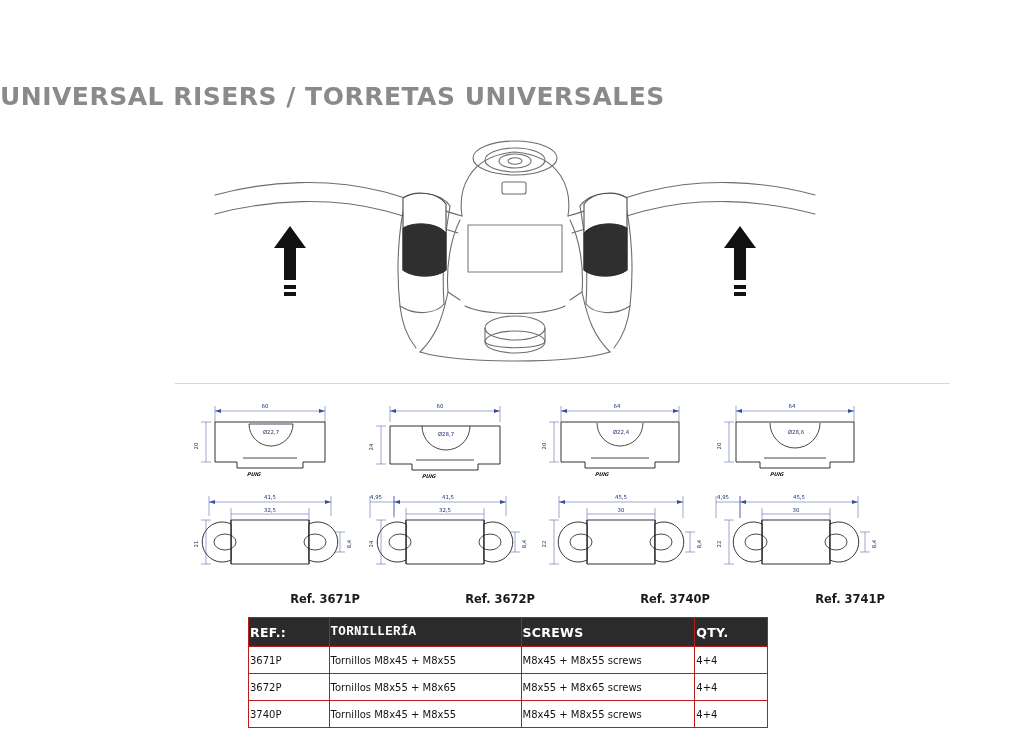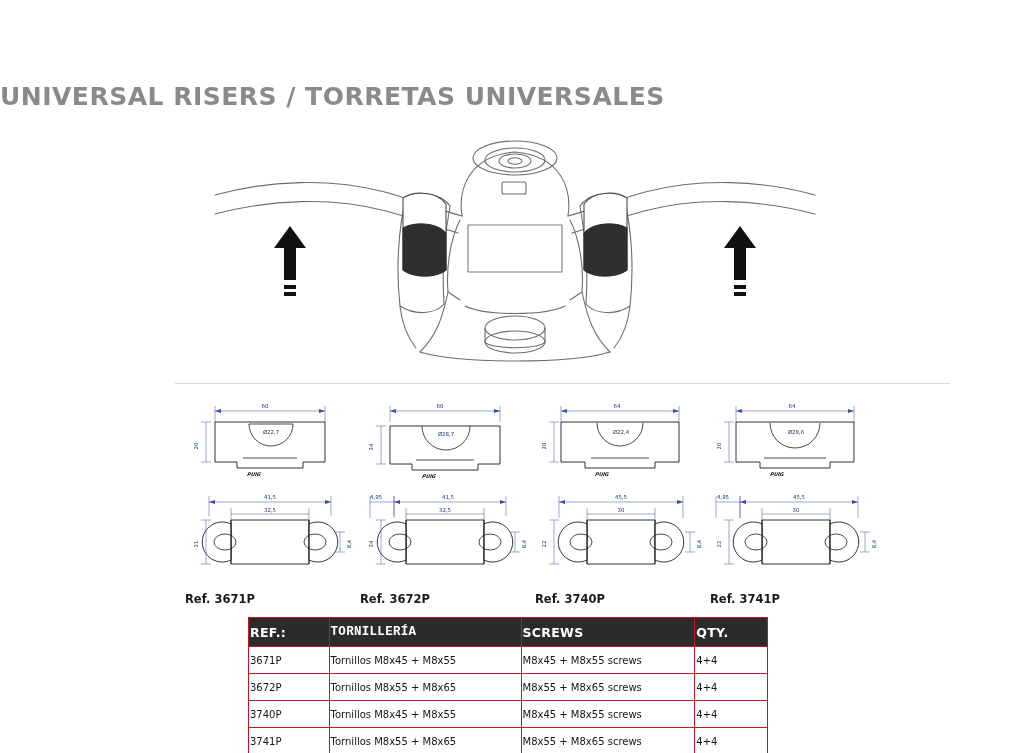--- a/index.html
+++ b/index.html
@@ -70,21 +70,21 @@
     width: 175px;
     height: 220px;
   }
   .drawcol svg { display: block; }
 
   .refcaption {
     position: absolute;
     bottom: 6px;
     left: 0;
     width: 175px;
-    text-align: left;
+    text-align: right;
     font-size: 11.5px;
     font-weight: bold;
     color: #1a1a1a;
     font-family: "DejaVu Sans", sans-serif;
   }
 
   
   .table {
     position: absolute;
     top: 617px;
@@ -519,22 +519,16 @@
         <td>Tornillos M8x55 + M8x65</td>
         <td>M8x55 + M8x65 screws</td>
         <td>4+4</td>
       </tr>
       <tr>
         <td>3740P</td>
         <td>Tornillos M8x45 + M8x55</td>
         <td>M8x45 + M8x55 screws</td>
         <td>4+4</td>
       </tr>
-      <tr>
-        <td>3741P</td>
-        <td>Tornillos M8x55 + M8x65</td>
-        <td>M8x55 + M8x65 screws</td>
-        <td>4+4</td>
-      </tr>
     </tbody>
   </table>
 
 </div>
 
 </body></html>

